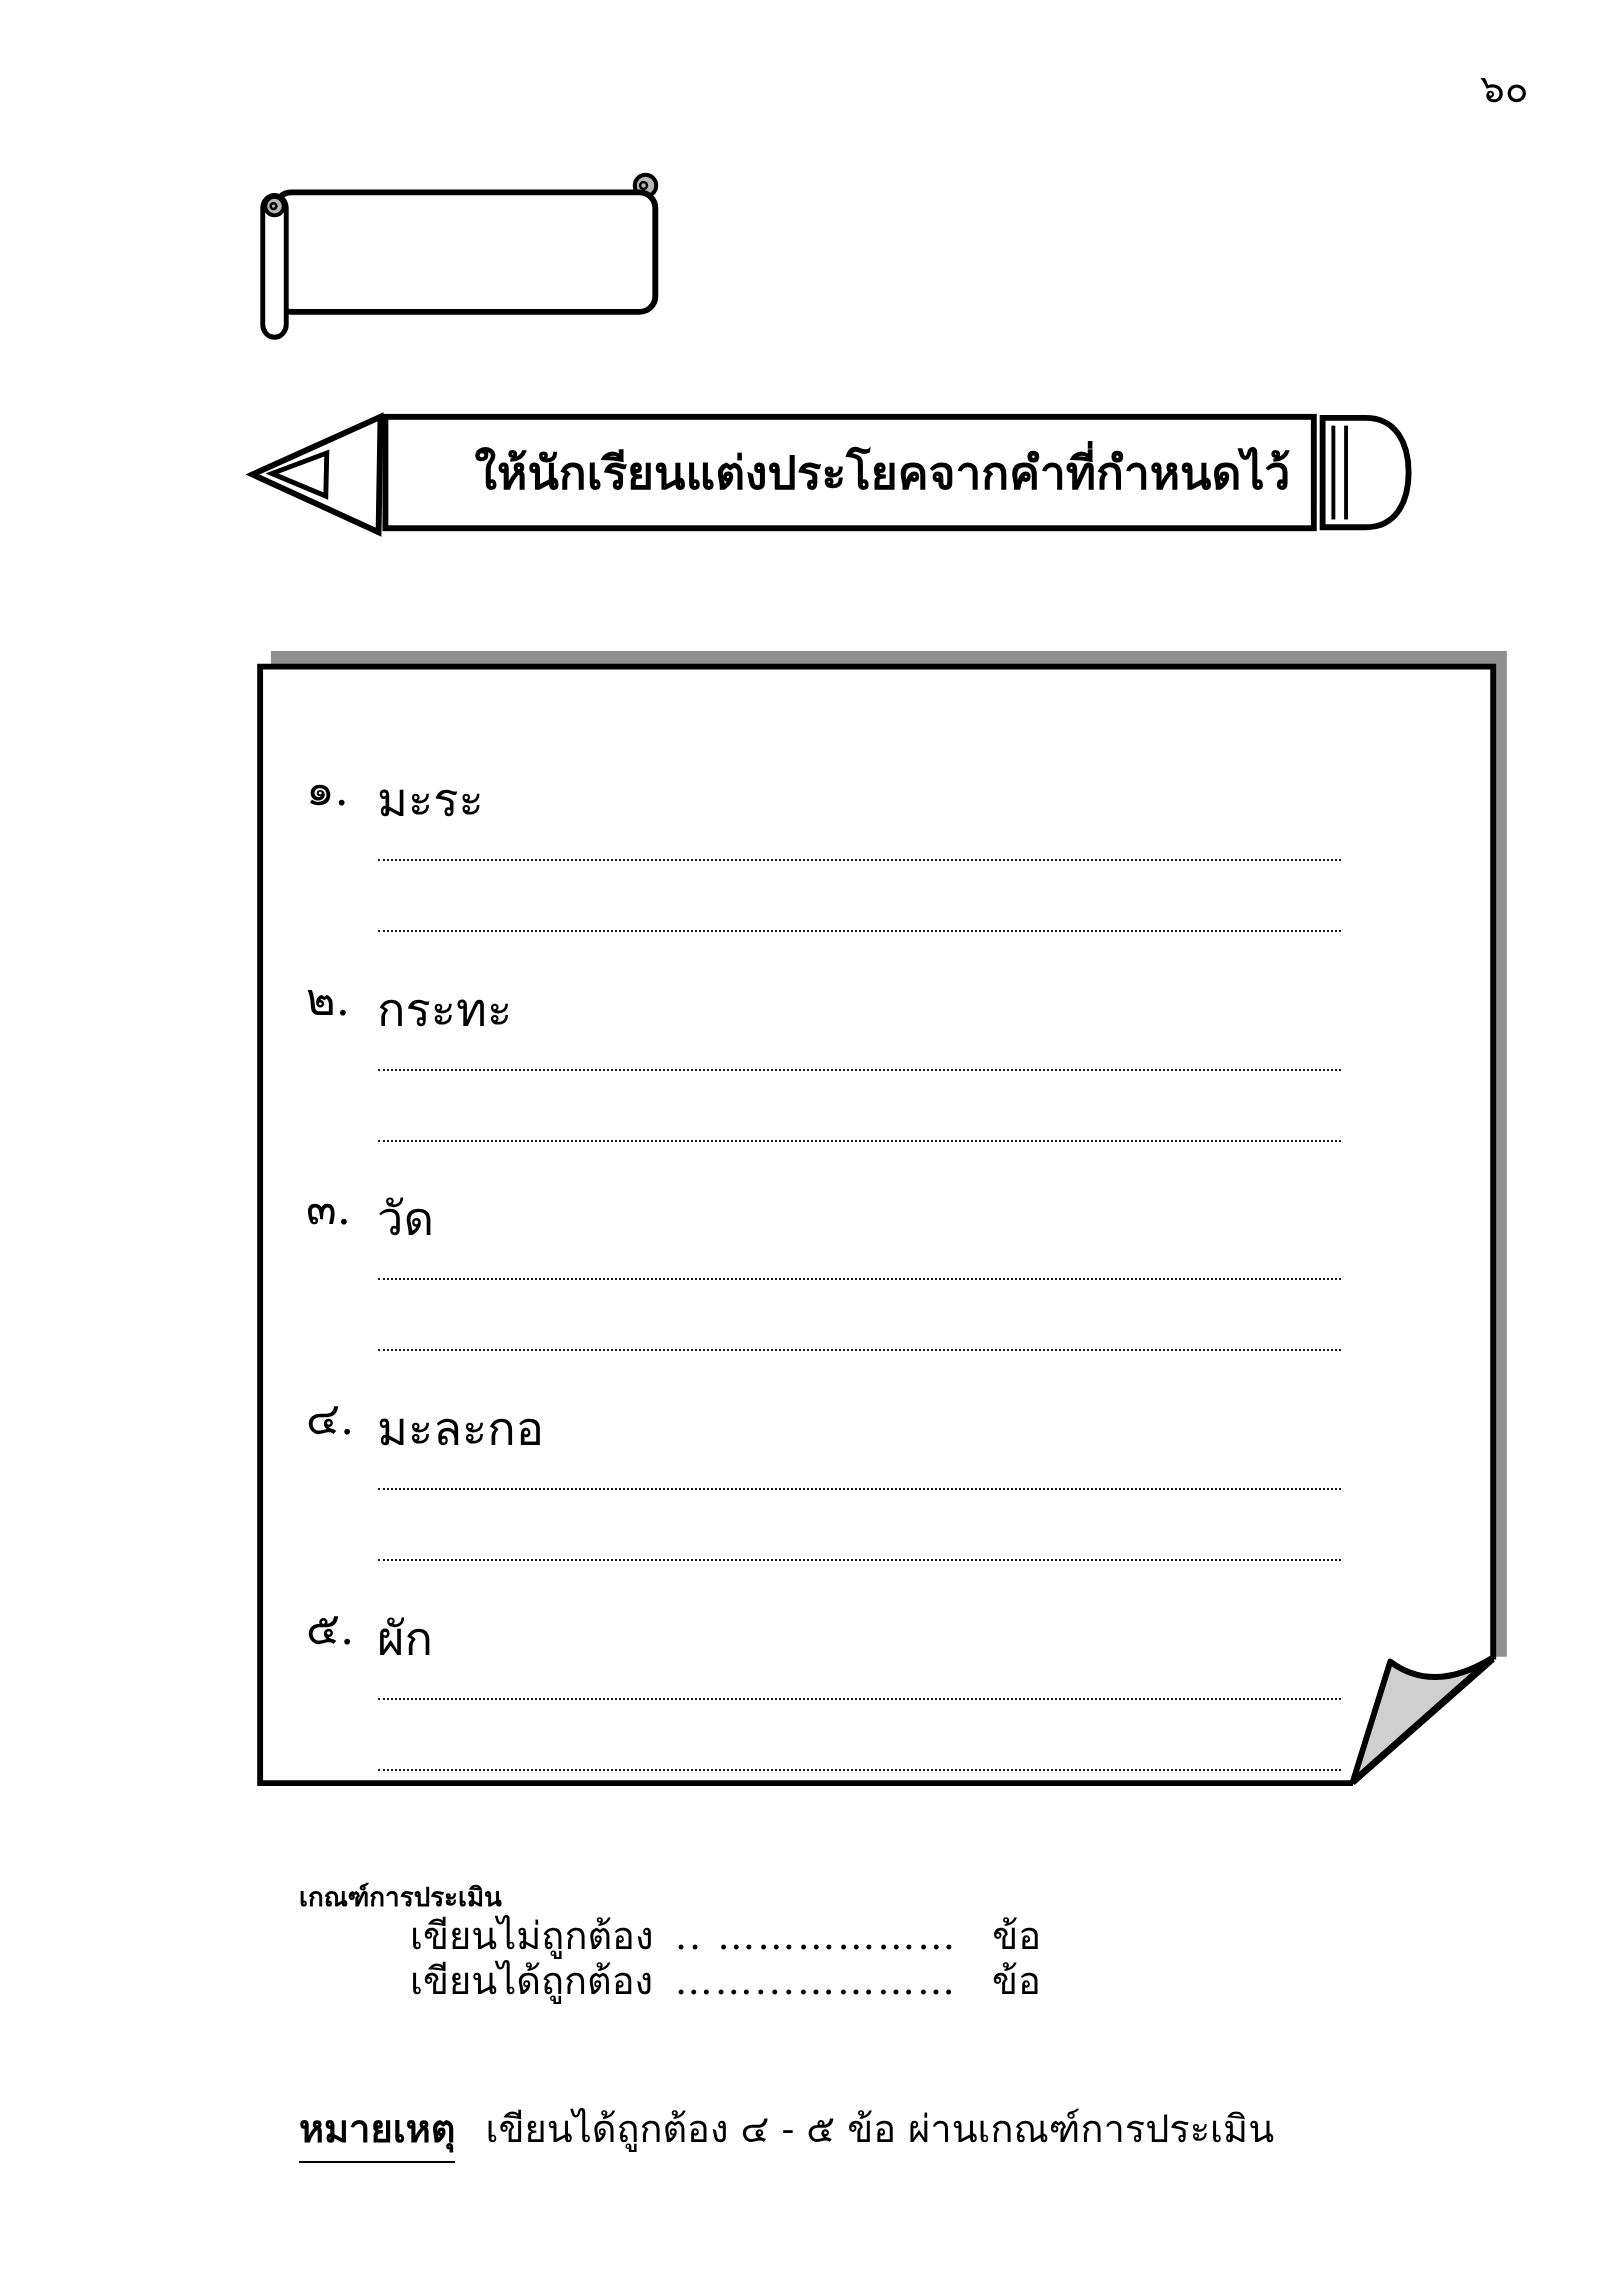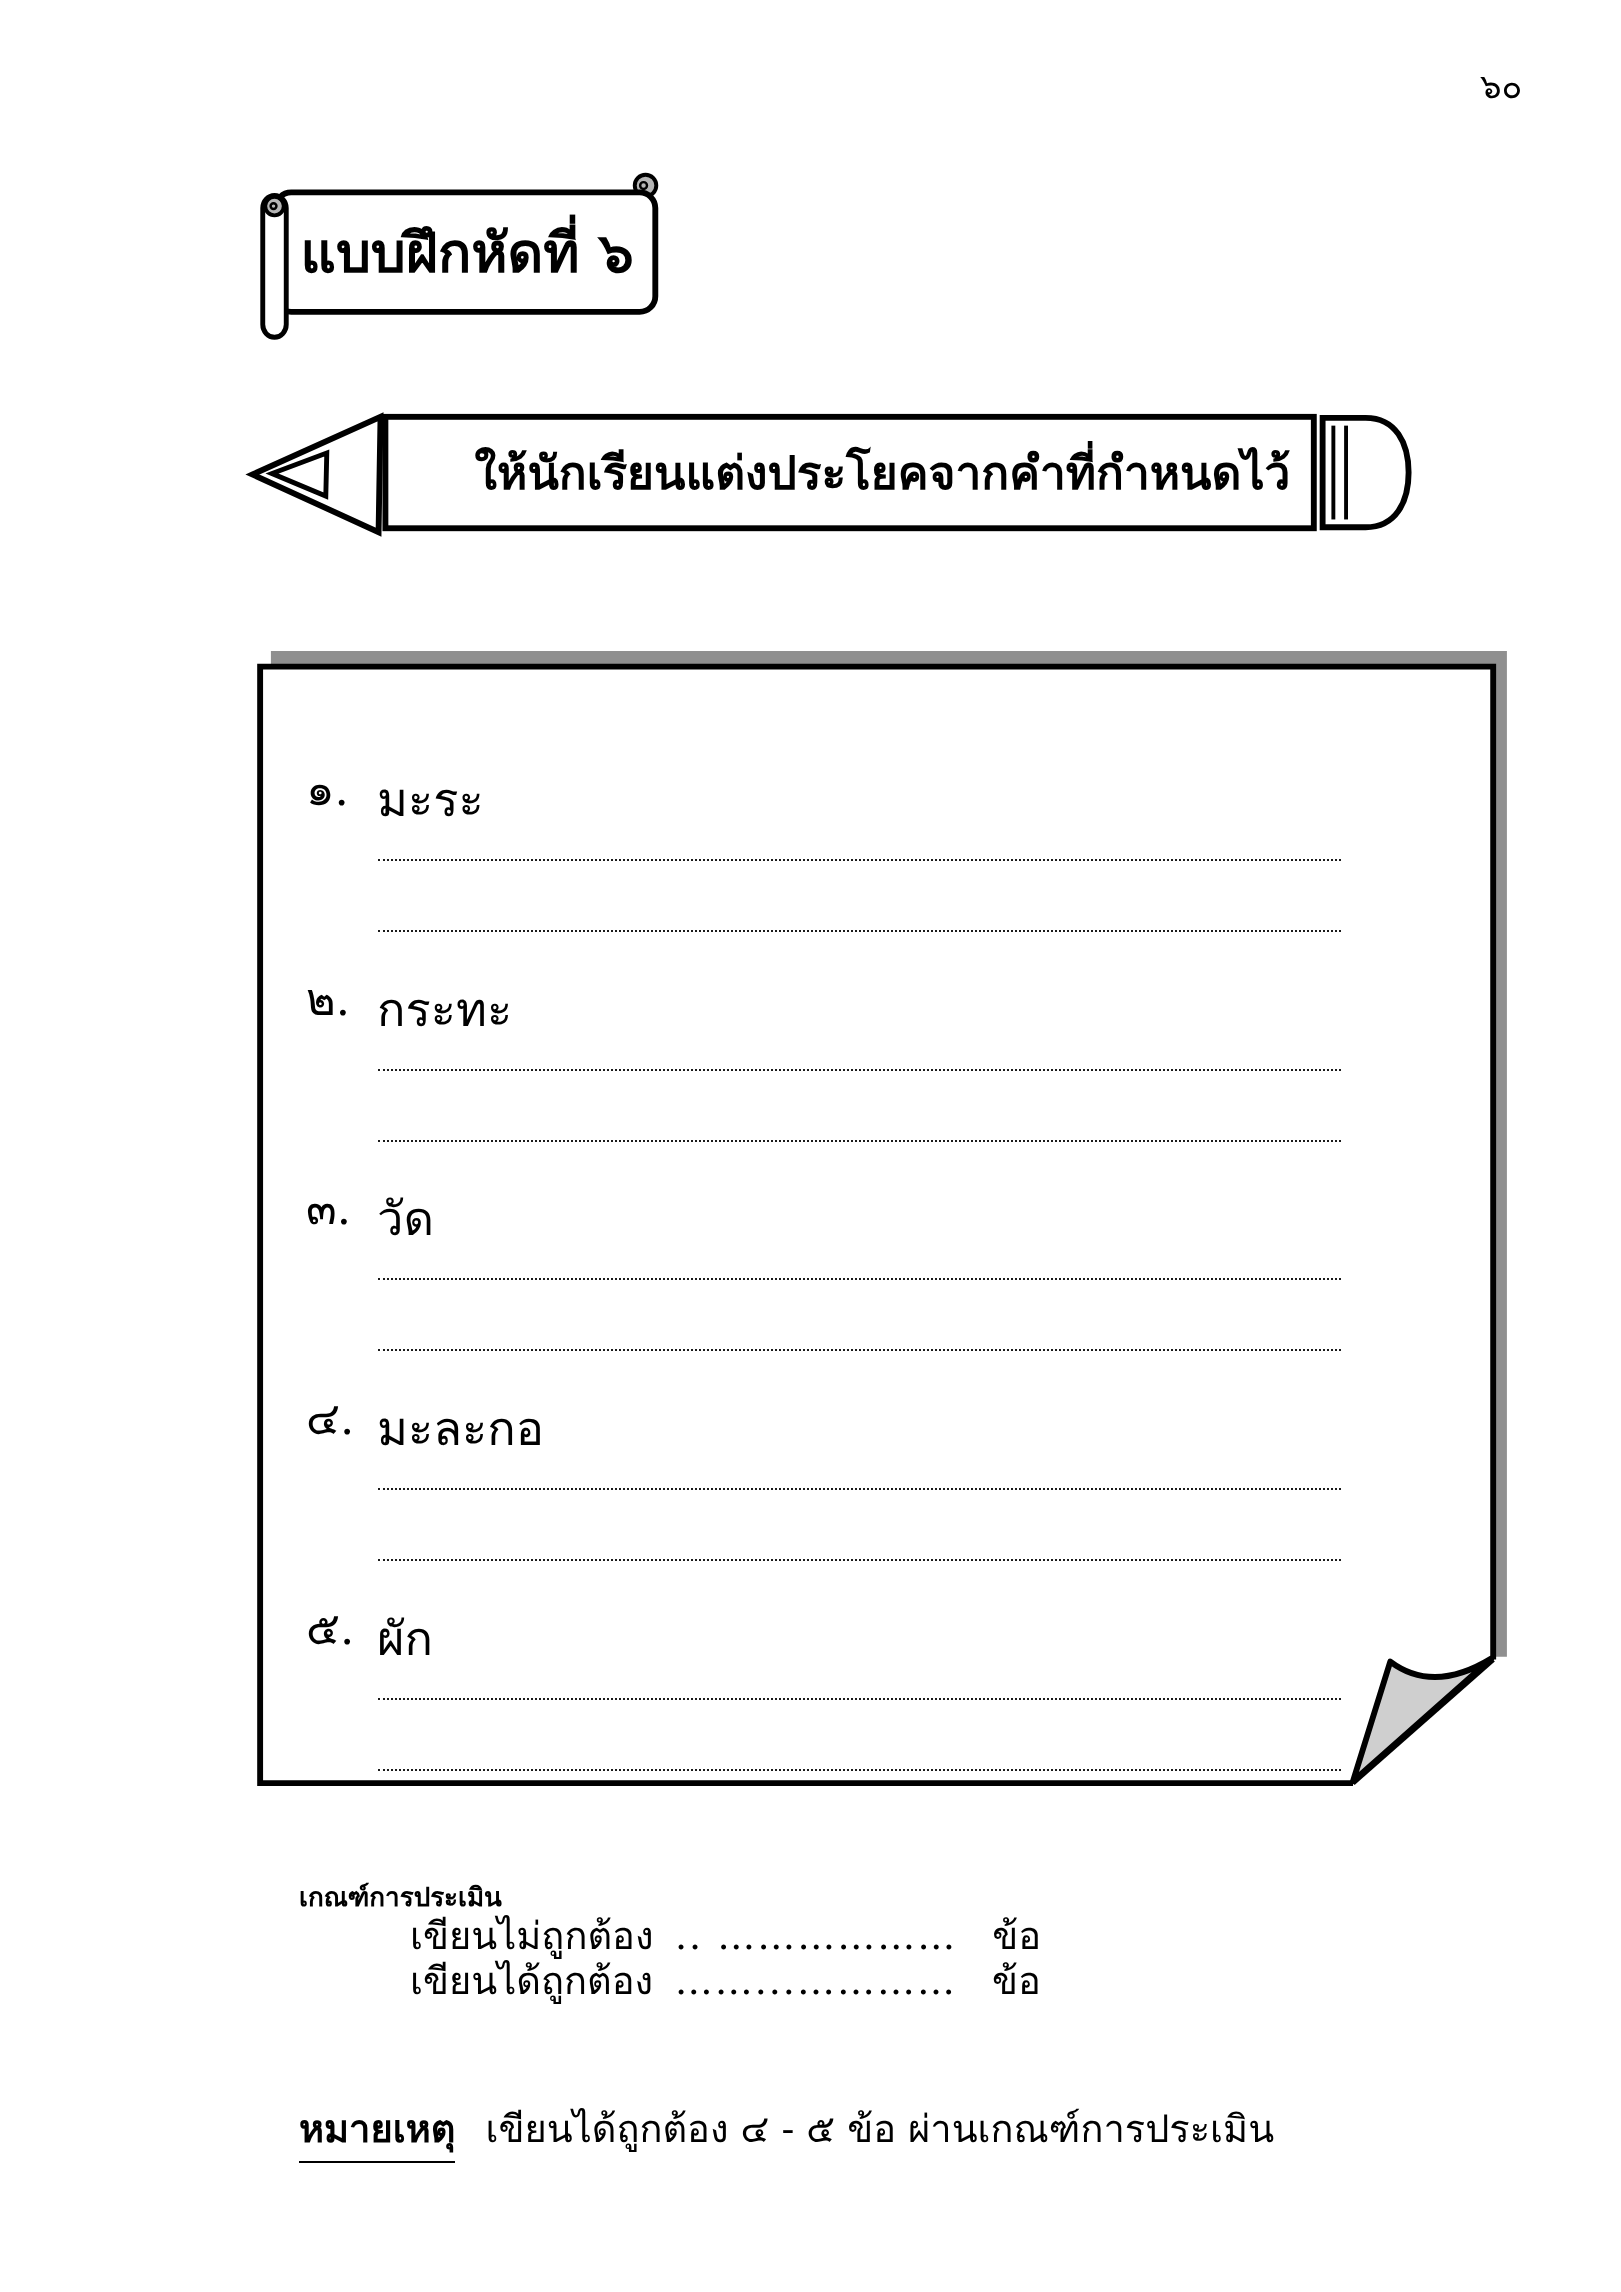--- a/index.html
+++ b/index.html
@@ -3,21 +3,21 @@
 <meta charset="utf-8">
 <style>
   html,body{margin:0;padding:0;}
   body{
     width:1621px;height:2293px;background:#ffffff;position:relative;overflow:hidden;
     font-family:"DejaVu Serif","Liberation Serif",serif;color:#000;
   }
   .abs{position:absolute;}
 
   
-  .page-number{left:1480px;top:69px;font-size:34px;line-height:1;}
+  .page-number{left:1480px;top:69px;font-size:39px;line-height:1;}
 
   
   .scroll-banner{left:250px;top:165px;width:421px;height:186px;}
   .scroll-banner svg{position:absolute;left:0;top:0;}
   .scroll-title{
     position:absolute;left:29px;top:27.4px;width:376px;height:120px;
     display:flex;align-items:center;justify-content:center;
     font-size:55px;font-weight:bold;white-space:nowrap;
   }
 
@@ -58,21 +58,20 @@
 
 <div class="abs scroll-banner">
   <svg width="421" height="186" viewBox="0 0 430 190">
     <circle cx="404" cy="21" r="11" fill="#b5b5b5" stroke="#000" stroke-width="4"></circle>
     <circle cx="402" cy="21" r="3.5" fill="none" stroke="#000" stroke-width="2.5"></circle>
     <rect x="26" y="28" width="388" height="122" rx="16" fill="#fff" stroke="#000" stroke-width="6"></rect>
     <path d="M13,44 A12,13 0 0 1 37,44 L37,163 A12,13 0 0 1 13,163 Z" fill="#fff" stroke="#000" stroke-width="5"></path>
     <circle cx="25" cy="42" r="9.5" fill="#b5b5b5" stroke="#000" stroke-width="4"></circle>
     <circle cx="24" cy="42" r="3" fill="none" stroke="#000" stroke-width="2.5"></circle>
   </svg>
-  <div class="scroll-title">แบบฝึกหัดที่ ๖</div>
 </div>
 
 <div class="abs pencil-banner">
   <svg width="1176" height="129" viewBox="0 0 1200 132">
     <polygon points="6,66 137,7 135,125" fill="#fff" stroke="#000" stroke-width="6"></polygon>
     <polygon points="26,65 82,44 81,88" fill="#fff" stroke="#000" stroke-width="5"></polygon>
     <rect x="142" y="7" width="950" height="114" fill="#fff" stroke="#000" stroke-width="6"></rect>
     <path d="M1101,8 H1145 C1176,8 1189,34 1189,64 C1189,94 1176,120 1145,120 H1101 Z" fill="#fff" stroke="#000" stroke-width="6"></path>
     <line x1="1112" y1="16" x2="1112" y2="112" stroke="#000" stroke-width="4"></line>
     <line x1="1125" y1="16" x2="1125" y2="112" stroke="#000" stroke-width="4"></line>

